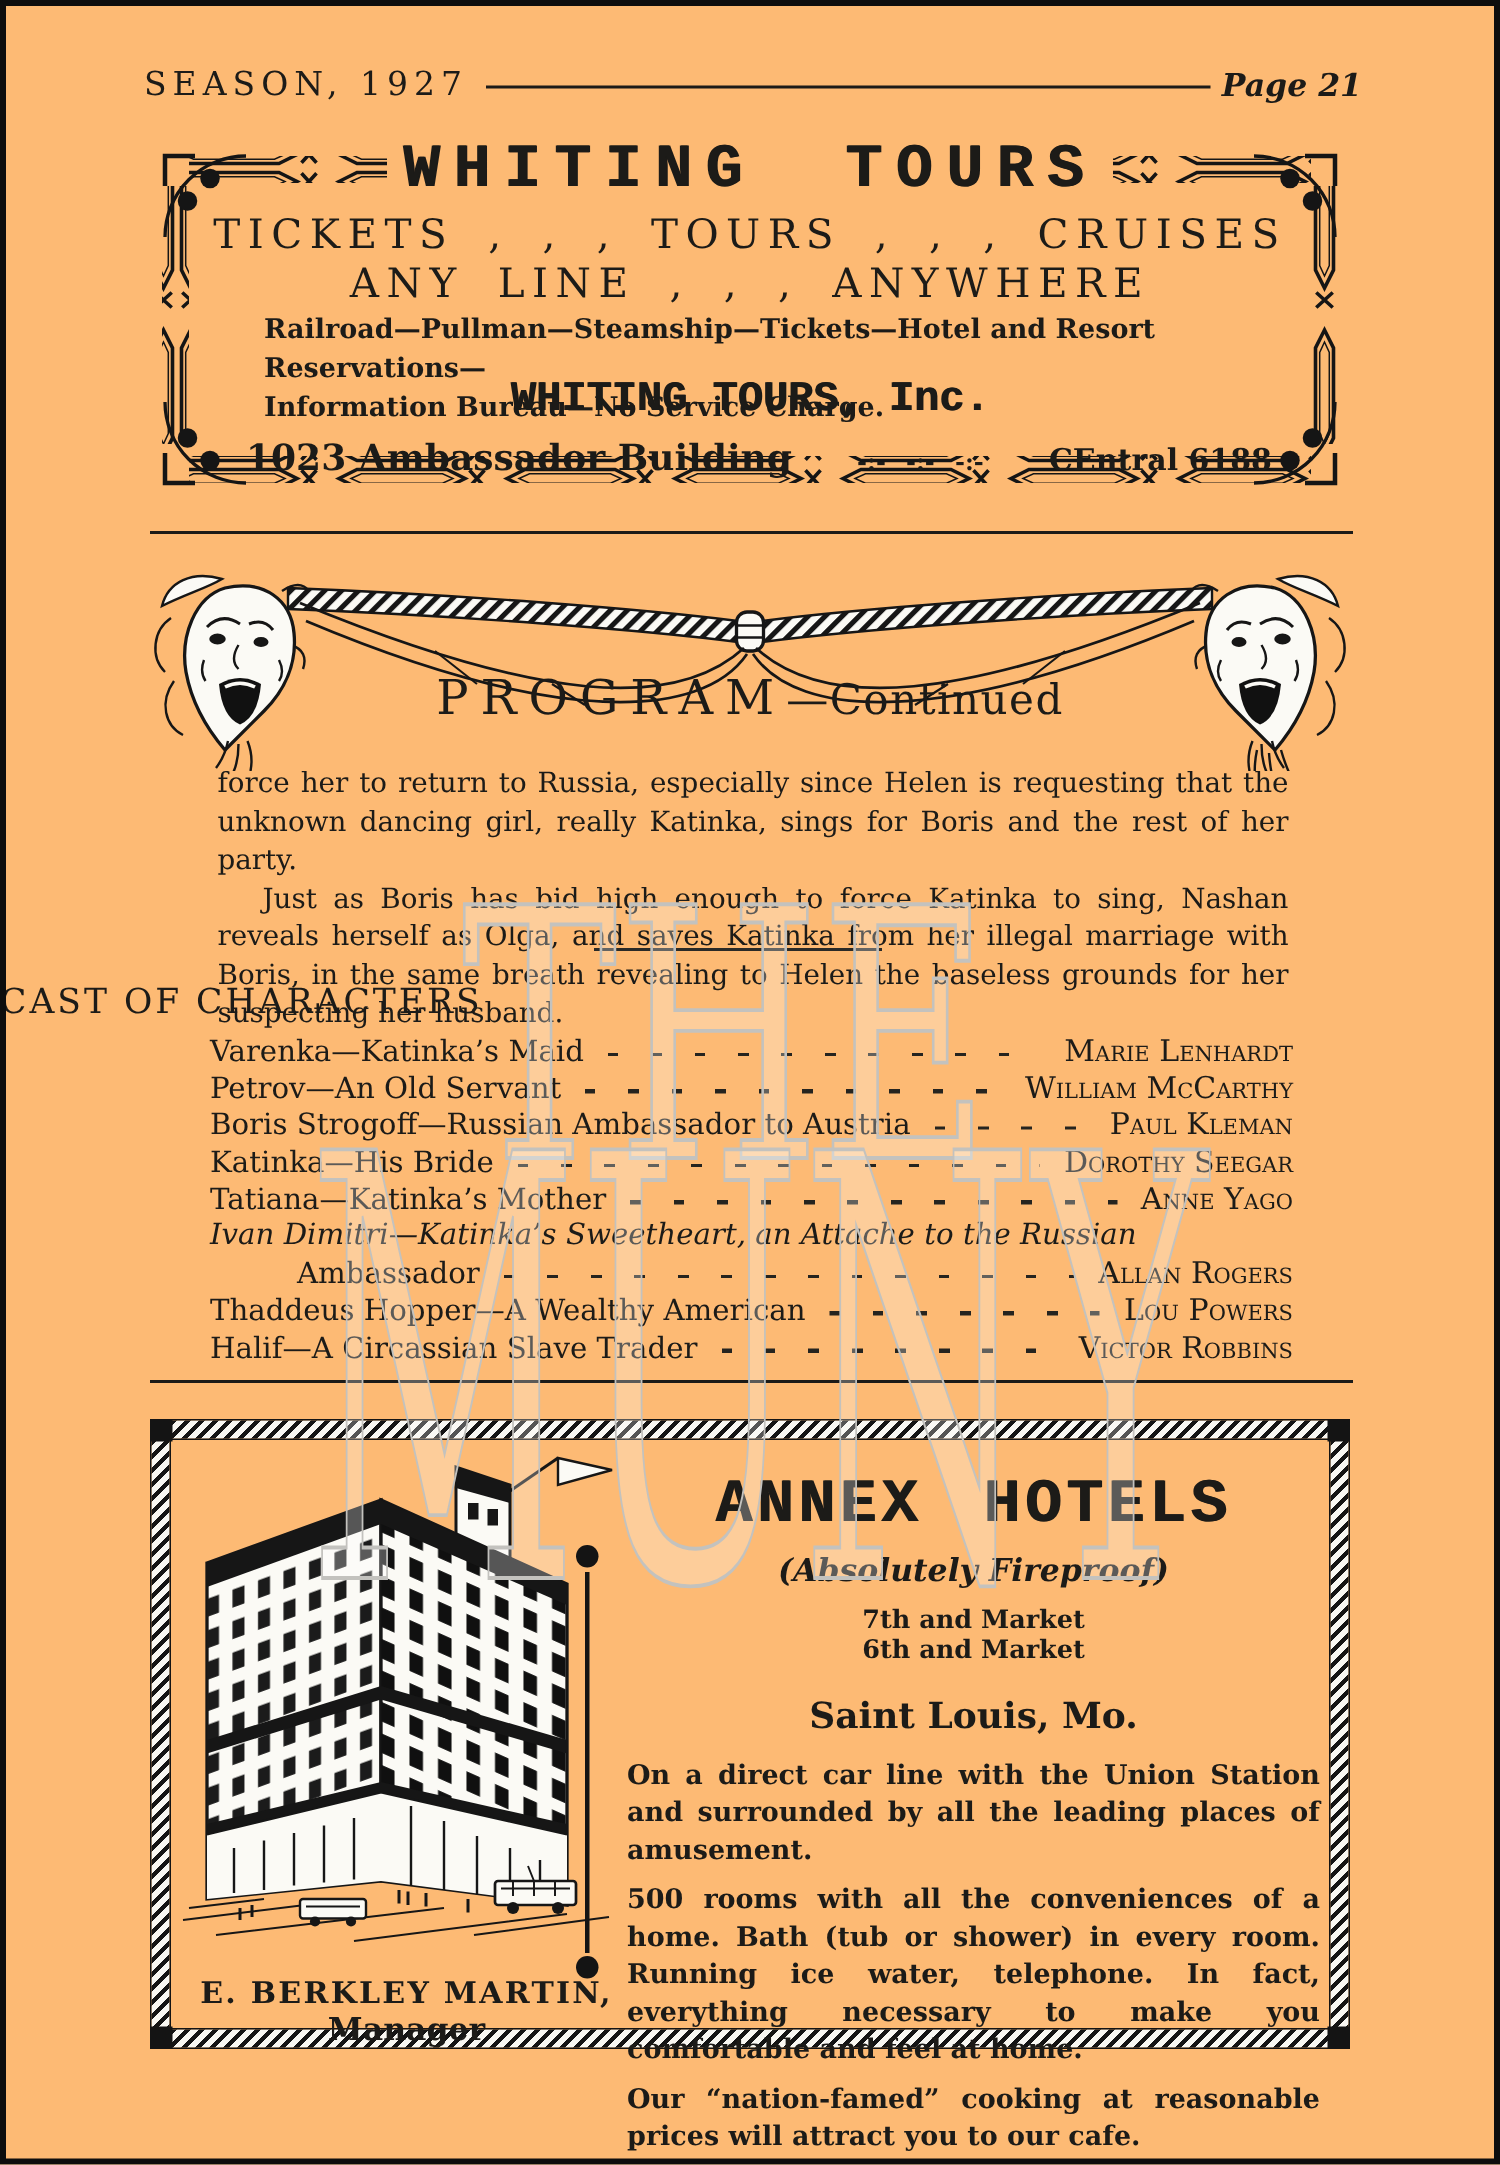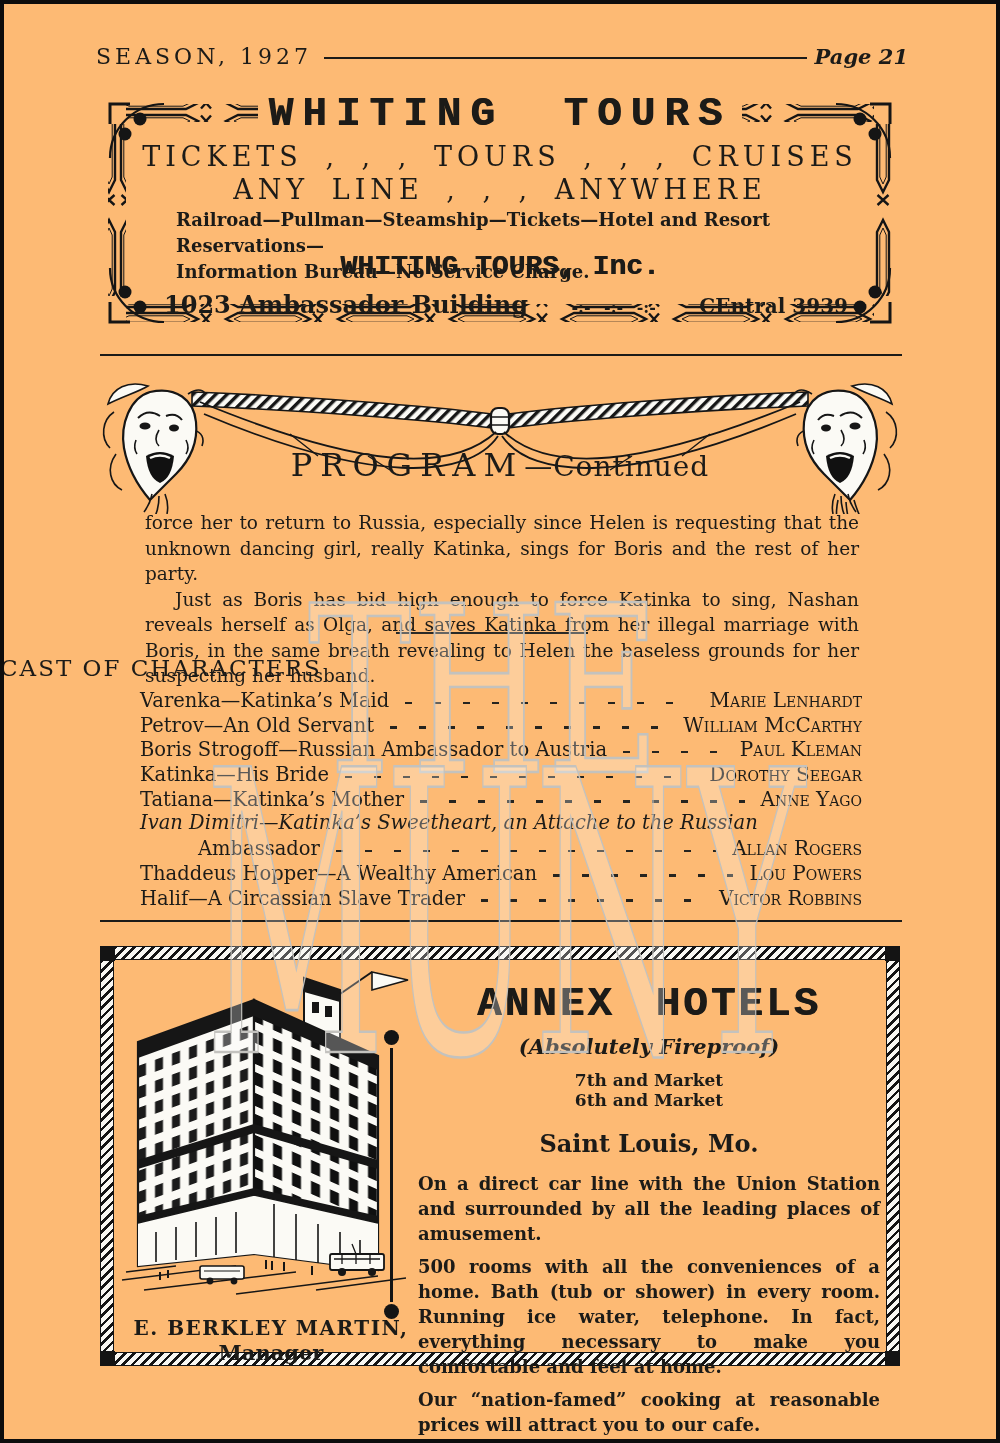--- a/index.html
+++ b/index.html
@@ -131,21 +131,21 @@
       <div>Information Bureau—No Service Charge.</div>
     </div>
     <div class="w-co heavy">WHITING TOURS, Inc.</div>
     <div class="w-foot">
       <span class="w-addr">1023 Ambassador Building</span>
       <span class="w-seps">
         <span>-:-</span>
         <span>-:-</span>
         <span>-:-</span>
       </span>
-      <span class="w-phone">CEntral 3939</span>
+      <span class="w-phone">CEntral 6188</span>
     </div>
   </div>
 
   <div class="rule1"></div>
 
   <svg class="deco" width="800" height="142" viewBox="0 0 800 142">
     <defs>
       <pattern id="ropehatch" width="8" height="8" patternUnits="userSpaceOnUse" patternTransform="rotate(45)">
         <rect width="8" height="8" fill="#fbfaf5"></rect>
         <rect width="3.4" height="8" fill="#161616"></rect>

